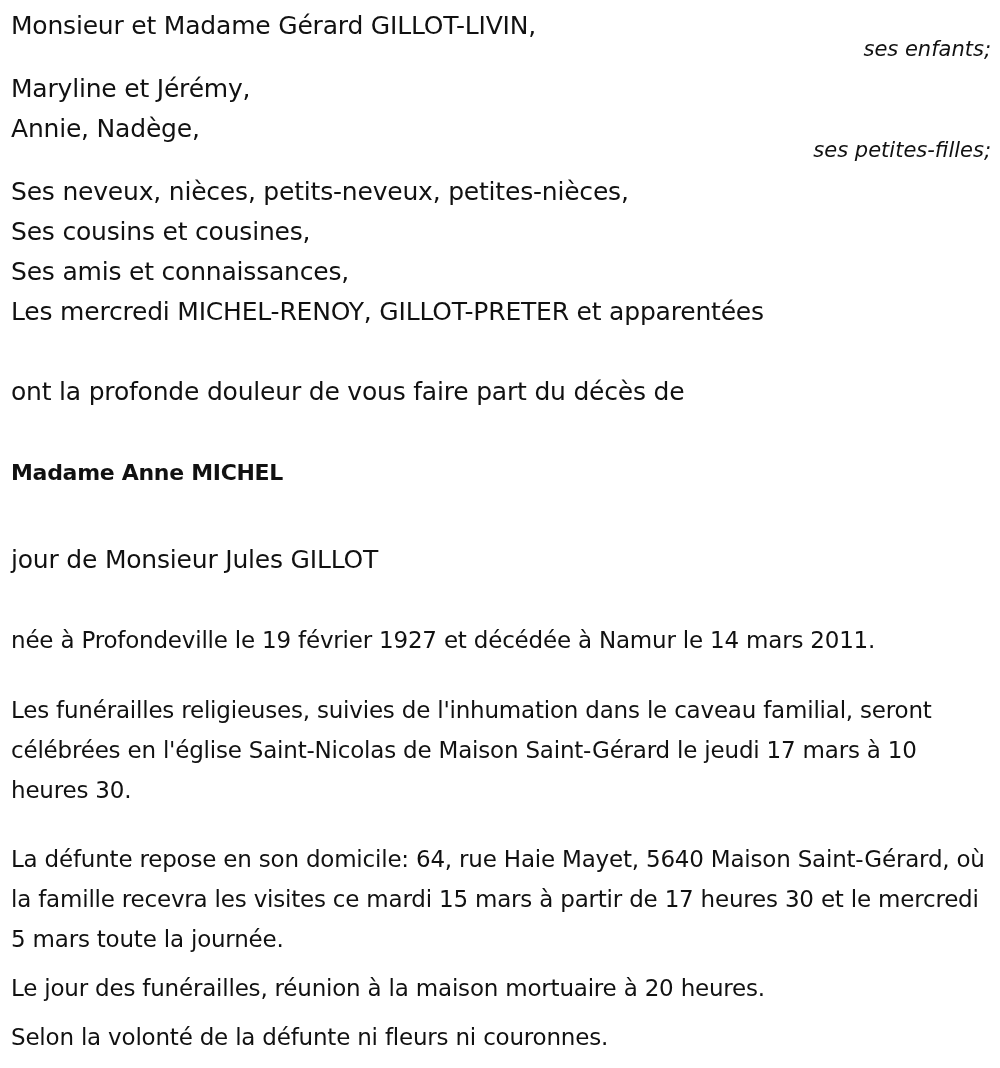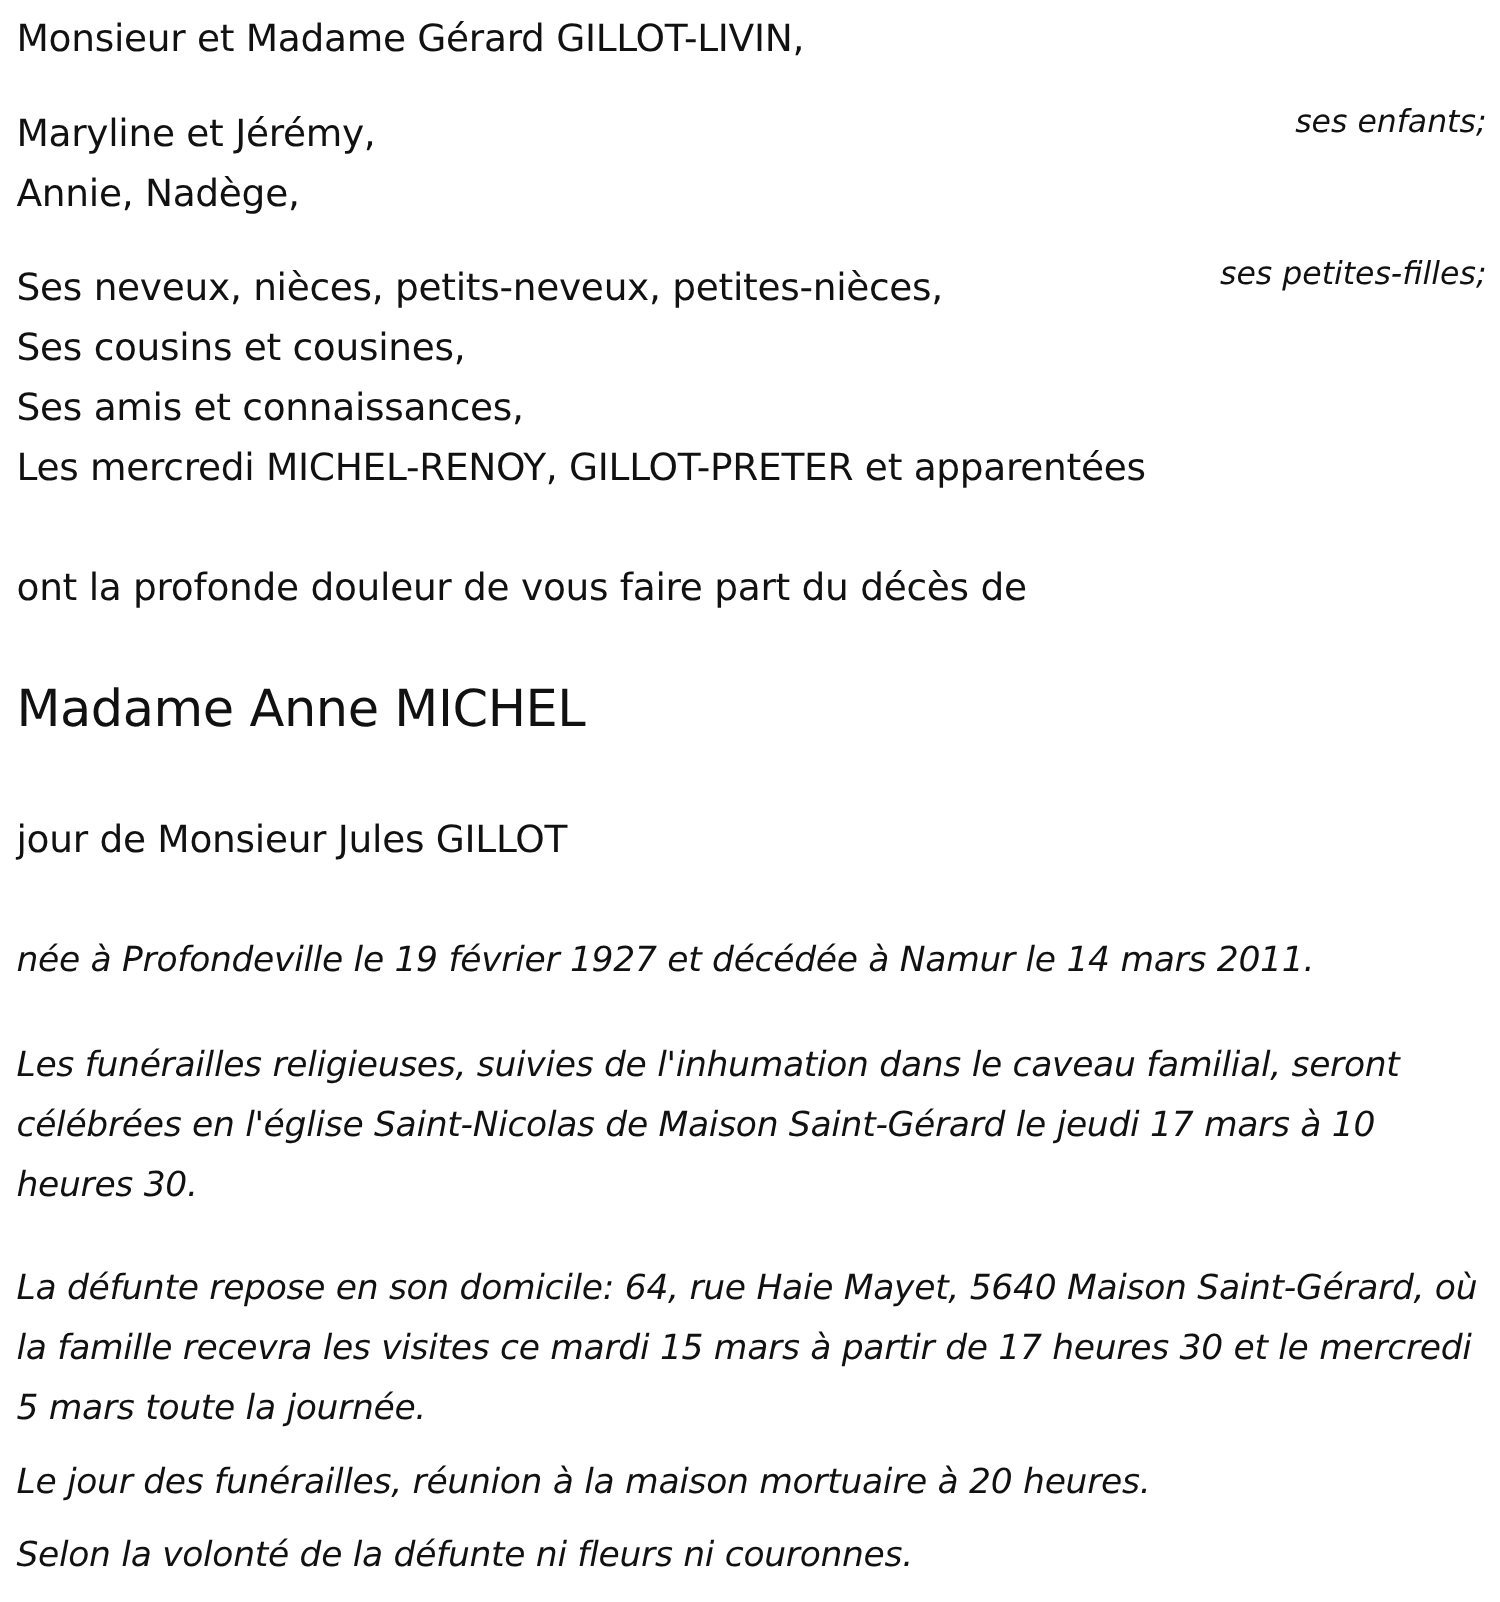--- a/index.html
+++ b/index.html
@@ -7,29 +7,29 @@
     width: 1000px; height: 1068px; overflow: hidden; position: relative;
     font-family: "DejaVu Sans", sans-serif; color: #111111;
   }
   .doc { position: absolute; left: 11px; top: 0; width: 980px; }
   .line {
     position: absolute; left: 0; white-space: nowrap;
     font-size: 25px; line-height: 30px; letter-spacing: -0.2px;
   }
   .right {
     position: absolute; right: 0; white-space: nowrap;
-    font-size: 21px; line-height: 28px; font-style: italic; margin-top: 32px;
+    font-size: 21px; line-height: 28px; font-style: italic;
   }
   .title {
     position: absolute; left: 0; white-space: nowrap;
-    font-size: 34px; line-height: 40px; font-weight: normal; letter-spacing: -0.3px;
+    font-size: 22px; line-height: 40px; font-weight: bold; letter-spacing: -0.3px;
   }
   .para {
     position: absolute; left: 0; width: 985px;
-    font-size: 23px; line-height: 40px; letter-spacing: -0.2px; font-style: italic;
+    font-size: 23px; line-height: 40px; letter-spacing: -0.2px;
   }
 </style>
 </head>
 <body>
 
 <div class="doc">
   <div class="line" style="top:11px">Monsieur et Madame Gérard GILLOT-LIVIN,</div>
   <div class="right" style="top:35px">ses enfants;</div>
 
   <div class="line" style="top:74px">Maryline et Jérémy,</div>

